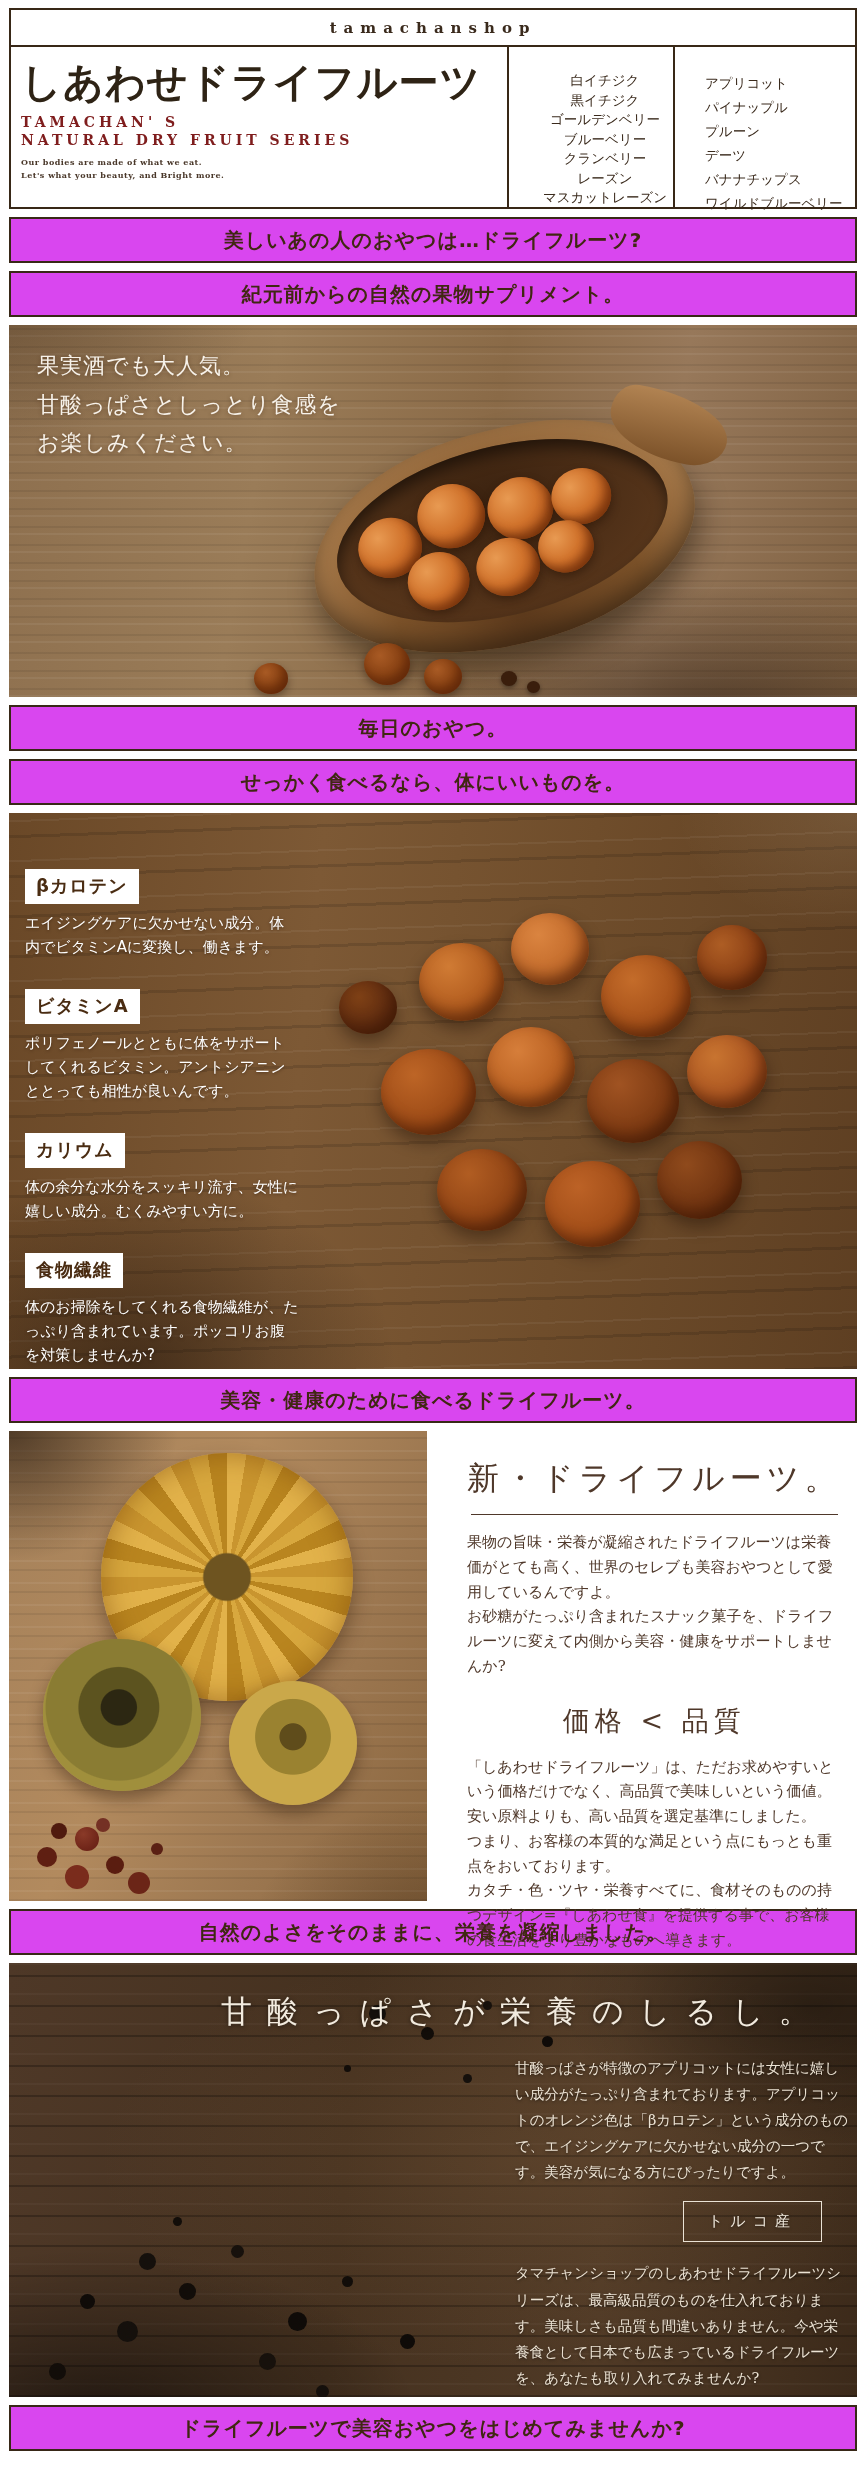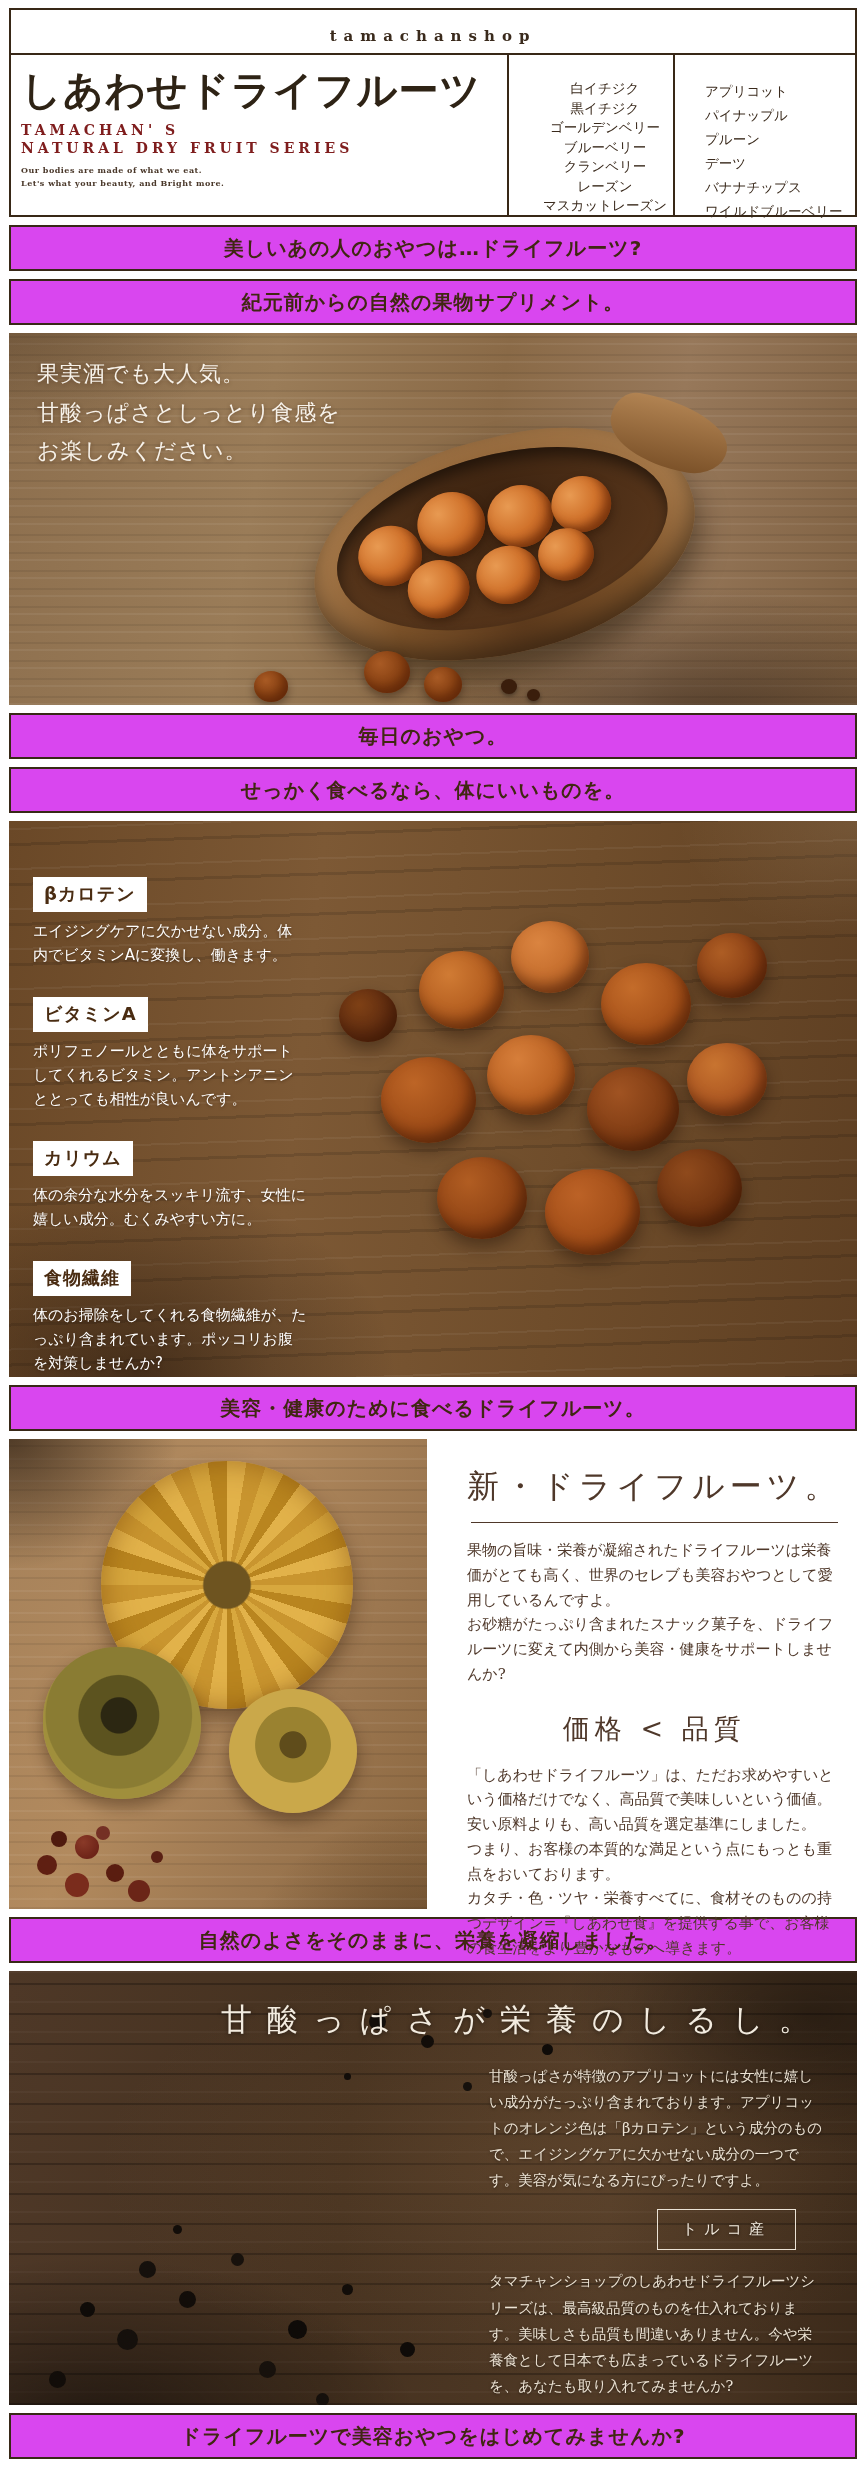--- a/index.html
+++ b/index.html
@@ -9,21 +9,21 @@
     font-family:"DejaVu Sans","Liberation Sans",sans-serif;
     color:#43291a;
   }
   .wrap { padding:8px 9px; }
   .frame { border:2px solid #382817; background:#fff; }
 
   
   .shop-bar {
     text-align:center; font-family:"DejaVu Serif","Liberation Serif",serif;
     font-weight:bold; font-size:15px; letter-spacing:7px;
-    padding:9px 0 8px; border-bottom:2px solid #382817; color:#3a2a1c;margin-top:8px;
+    padding:9px 0 8px; border-bottom:2px solid #382817; color:#3a2a1c;
   }
   .title-row { display:flex; height:160px; }
   .title-cell { flex:0 0 496px; padding:12px 0 0 10px; }
   .main-title { font-size:40px; font-weight:bold; letter-spacing:1px; color:#2e2315; line-height:1.18; }
   .sub-en {
     font-family:"DejaVu Serif","Liberation Serif",serif; font-weight:bold;
     font-size:14px; letter-spacing:4px; color:#7f1d1d; margin-top:8px; line-height:1.25;
   }
   .tagline {
     font-family:"DejaVu Serif","Liberation Serif",serif; font-weight:bold;
@@ -86,21 +86,21 @@
   .berry-dot { position:absolute; border-radius:50%; background:#3a1e0c; box-shadow:0 2px 4px rgba(0,0,0,0.4); }
 
   .hero2 {
     height:556px;
     background:
       radial-gradient(400px 300px at 15% 100%, rgba(20,10,4,0.5), transparent 65%),
       radial-gradient(300px 200px at 100% 0%, rgba(255,230,190,0.12), transparent 60%),
       repeating-linear-gradient(-2deg, rgba(0,0,0,0.12) 0 3px, transparent 3px 16px, rgba(255,255,255,0.05) 16px 18px, transparent 18px 40px),
       linear-gradient(96deg, #6a4827 0%, #7d5935 35%, #6f4d2b 65%, #5e3f22 100%);
   }
-  .nutrient-col { position:absolute; left:24px; top:56px; width:274px; z-index:5; }
+  .nutrient-col { position:absolute; left:16px; top:56px; width:274px; z-index:5; }
   .nblock { margin-bottom:30px; }
   .nlabel {
     display:inline-block; background:#ffffff; color:#4a2c12;
     font-weight:bold; font-size:18px; padding:5px 11px 6px; letter-spacing:1px;
   }
   .ndesc {
     color:#ffffff; font-size:15px; line-height:1.6; margin-top:7px;
     text-shadow:0 1px 3px rgba(40,20,5,0.55);
   }
   .fruit {
@@ -160,21 +160,21 @@
       repeating-linear-gradient(0deg, rgba(0,0,0,0.25) 0 2px, transparent 2px 12px, rgba(255,255,255,0.03) 12px 14px, transparent 14px 30px),
       linear-gradient(95deg, #4e3827 0%, #45311f 40%, #503a26 70%, #3c2a1a 100%);
   }
   .origin-h {
     position:absolute; left:212px; top:28px; z-index:5;
     font-family:"DejaVu Serif","Liberation Serif",serif; font-weight:normal;
     font-size:31px; letter-spacing:15px; color:#f2ebdf; white-space:nowrap;
     text-shadow:0 1px 4px rgba(0,0,0,0.5);
   }
   .origin-col {
-    position:absolute; left:480px; top:92px; width:334px; z-index:5;
+    position:absolute; left:506px; top:92px; width:334px; z-index:5;
     font-family:"DejaVu Serif","Liberation Serif",serif;
     color:#ece3d4; font-size:14.5px; line-height:1.8;
     text-shadow:0 1px 3px rgba(0,0,0,0.5);
   }
   .origin-badge {
     display:inline-block; border:1px solid #eae2d5; color:#f2ebdf;
     font-size:15px; letter-spacing:7px; padding:6px 24px; margin:16px 0 18px 168px;
   }
   .blueberries {
     position:absolute; width:17px; height:17px; border-radius:50%; background:#15100c;

